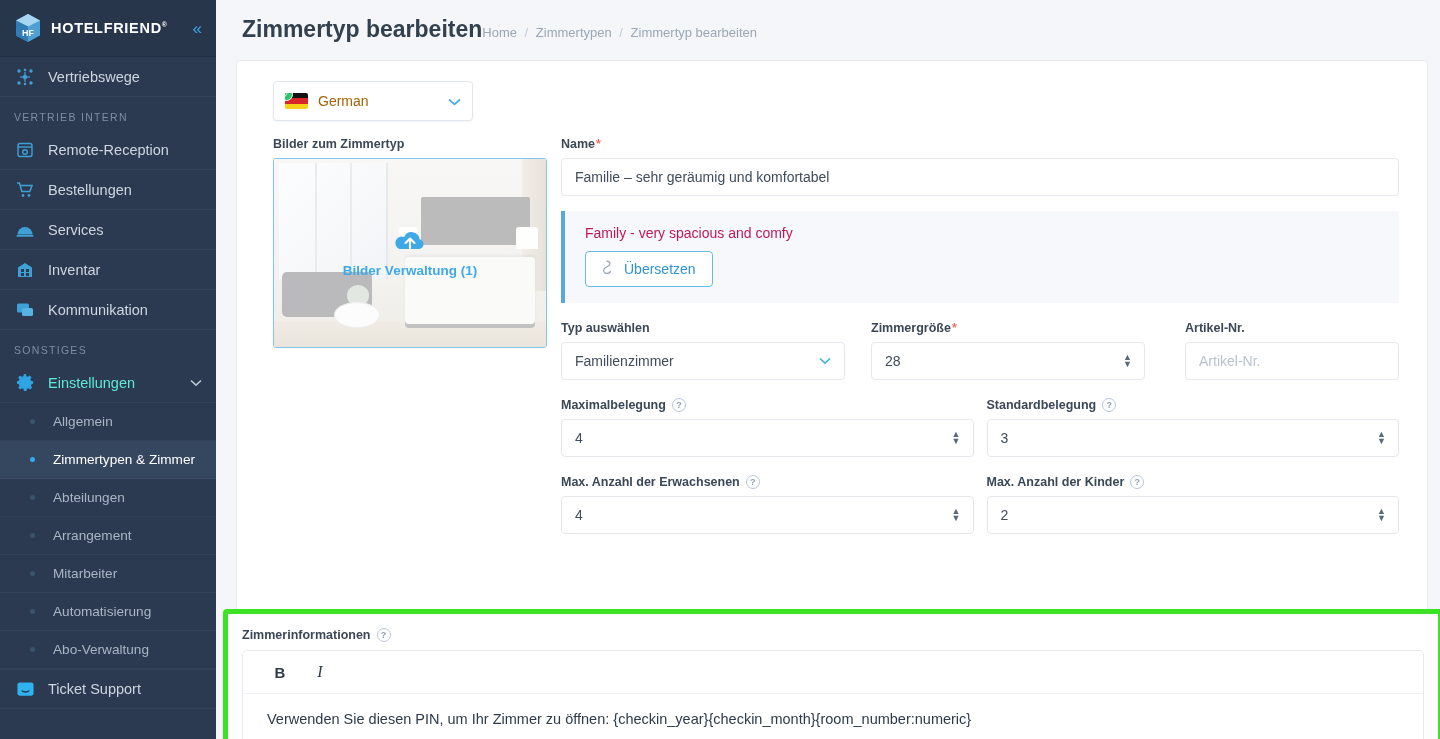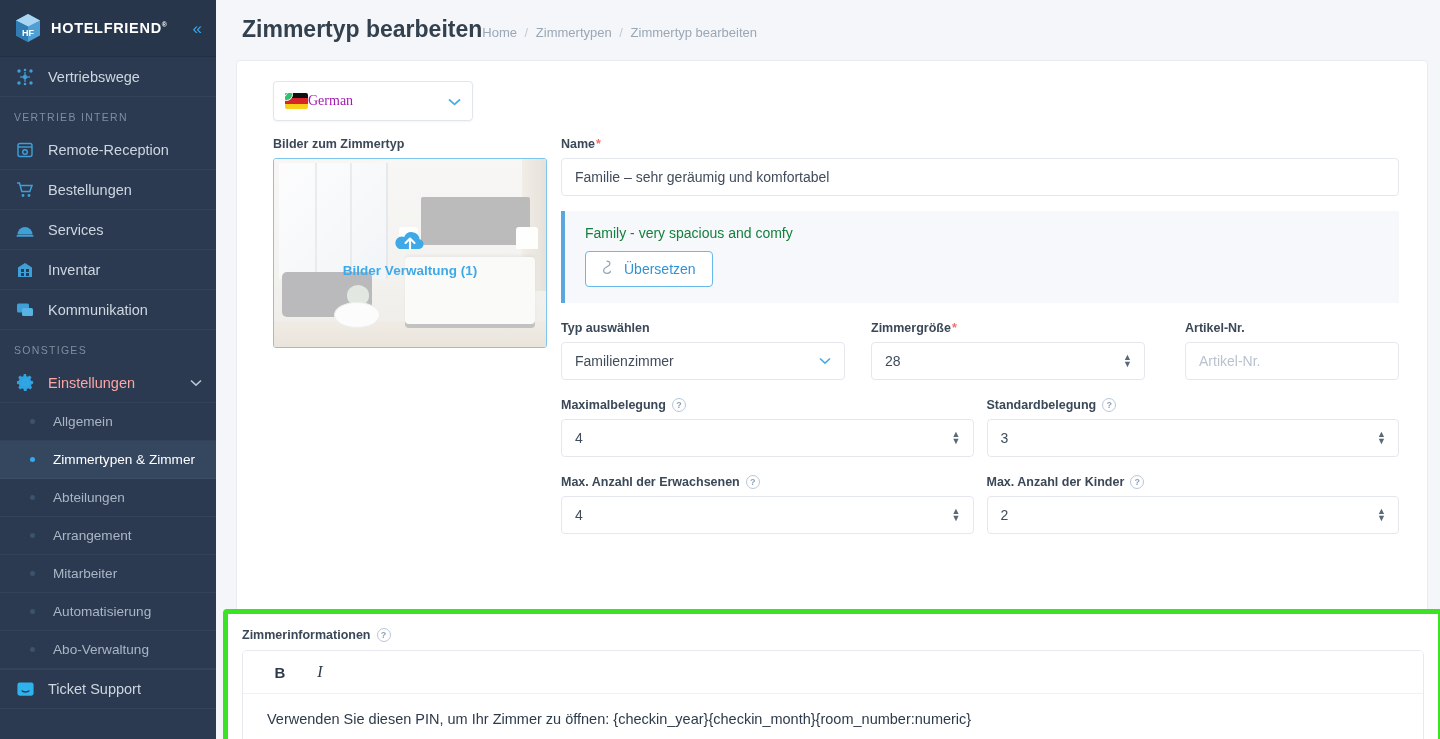--- a/index.html
+++ b/index.html
@@ -53,21 +53,21 @@
     display: flex; align-items: center; justify-content: center;
     color: #3fa0d8;
   }
   .sb-item .label { white-space: nowrap; }
   .sb-section {
     font-size: 10.5px; letter-spacing: 1.3px;
     color: #7f8da0; padding: 14px 14px 7px 14px;
     text-transform: uppercase; font-weight: normal;
   }
   .sb-item.expandable .chev { margin-left: auto; color: #b9c4d2; font-size: 12px; }
-  .sb-item.settings { color: #fca5a5; }
+  .sb-item.settings { color: #5eead4; }
   .sb-item.settings .ico { color: #2fa8e8; }
 
   .sb-sub {
     display: flex; align-items: center;
     min-height: 38px; padding: 7px 14px 7px 14px;
     font-size: 13.6px; color: #aab6c5; cursor: pointer;
     border-bottom: 1px solid rgba(255,255,255,0.045);
   }
   .sb-sub .dot {
     width: 5px; height: 5px; border-radius: 50%;
@@ -113,21 +113,21 @@
     overflow: hidden; flex: 0 0 23px;
     background: linear-gradient(to bottom,#111 0 33.3%,#d8252a 33.3% 66.6%,#f7d117 66.6% 100%);
   }
   .flag-check {
     position: absolute; left: -5px; top: -5px;
     width: 13px; height: 13px; border-radius: 50%;
     background: #2fc36a; color: #fff; font-size: 8px;
     display: flex; align-items: center; justify-content: center;
     border: 1.5px solid #fff;
   }
-  .lang-name { font-size: 14px; color: #a21caf; font-family: Liberation Serif, serif; }
+  .lang-name { margin-left: 10px; font-size: 14px; color: #a16207; }
   .lang-chev { margin-left: auto; color: #46aee4; font-size: 13px; }
 
   
   .cols { display: flex; margin-top: 16px; }
   .col-left { width: 280px; flex: 0 0 280px; }
   .col-right { flex: 1; margin-left: 8px; }
 
   .fld-label {
     font-size: 12.5px; font-weight: bold; color: #3b4858;
     margin-bottom: 7px; display: flex; align-items: center;
@@ -180,21 +180,21 @@
     outline: none;
   }
   .input::placeholder { color: #b9c2ce; }
 
   .trans-box {
     margin-top: 15px;
     background: #f6f8fb;
     border-left: 4px solid #5aa7de;
     padding: 14px 16px 16px 20px;
   }
-  .trans-text { font-size: 14px; color: #15803d; margin-bottom: 10px; }
+  .trans-text { font-size: 14px; color: #be185d; margin-bottom: 10px; }
   .trans-btn {
     display: inline-flex; align-items: center;
     height: 36px; padding: 0 16px;
     border: 1px solid #66b9ea; border-radius: 4px;
     background: #fff; color: #2f93d6; font-size: 14px;
     cursor: pointer;
   }
   .trans-btn .t-ico { margin-right: 9px; color: #93a3b3; font-size: 14px; }
 
   .row3 { display: flex; margin-top: 18px; gap: 12px; }

